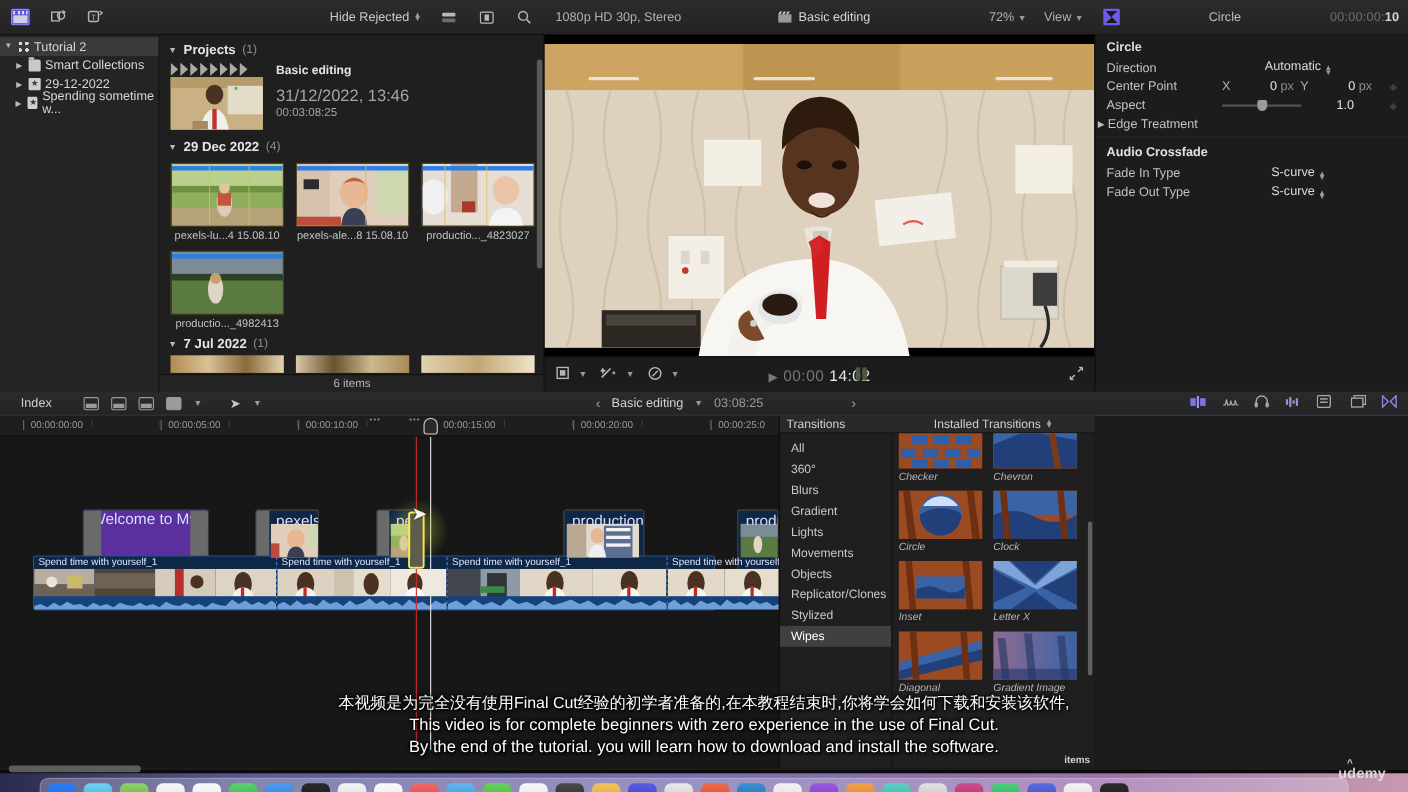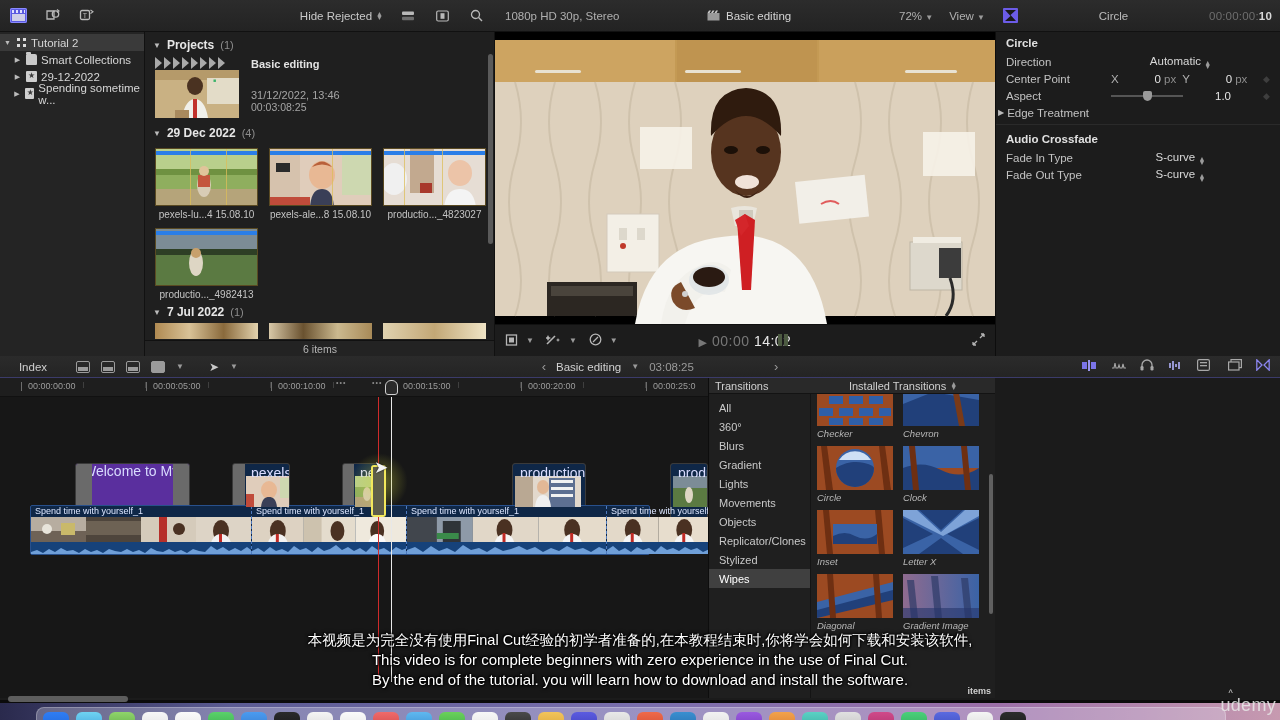--- a/index.html
+++ b/index.html
@@ -75,21 +75,21 @@
   .grp-head .tri { font-size:8px; color:#bbb; }
   .grp-head .nm { font-size:12px; font-weight:bold; color:#e6e6e6; }
   .grp-head .ct { font-size:11px; color:#8d8d8d; }
   .proj-row { display:flex; gap:12px; padding-left:10px; }
   .proj-thumb { width:84px; }
   .film-strip { height:14px; width:84px; overflow:hidden; display:flex; align-items:center; }
   .film-strip svg { display:block; }
   .proj-img { width:84px; height:48px; background:#c7a868; position:relative; overflow:hidden; }
   .proj-meta { padding-top:2px; font-size:11px; }
   .proj-meta .t { color:#e3e3e3; font-weight:bold; }
-  .proj-meta .d { color:#a5a5a5; margin-top:19px; font-size:11px;}
+  .proj-meta .d { color:#a5a5a5; margin-top:9px; font-size:15px;}
   .proj-meta .dur { color:#a5a5a5; font-size:10.5px; }
 
   .clipgrid { display:flex; flex-wrap:wrap; gap:8px 11px; padding:4px 0 0 10px; }
   .clipcell { width:103px; }
   .clipimg { width:103px; height:58px; position:relative; overflow:hidden; border:1px solid #5a4a22; }
   .clipimg .blue-bar { position:absolute; left:0; right:0; top:2px; height:4px; background:#2a7ee8; }
   .clipimg .skim { position:absolute; top:0; bottom:0; width:1px; background:rgba(220,190,90,.75); }
   .cliplabel { font-size:10px; color:#c4c4c4; text-align:center; padding-top:3px;
      white-space:nowrap; overflow:hidden; text-overflow:ellipsis;}
   .brow-scroll { position:absolute; right:1px; top:22px; width:5px; height:190px; background:#5a5a5a; border-radius:3px;}
@@ -209,22 +209,22 @@
   .wave-edge { position:absolute; left:0; top:700px; width:1280px; height:8px;
      background:#0b0b0b; z-index:50;}
   .dock-wrap { position:absolute; left:0; top:703px; width:1280px; height:17px;
      background:linear-gradient(90deg,#2a2a4d,#5b5b93 18%,#7a6fae 50%,#9c6fa8 78%,#c79ab0);
      z-index:56; overflow:hidden;}
   .dock { position:absolute; left:36px; top:4px; width:1190px; height:18px;
      background:rgba(230,230,245,.30); border-radius:8px 8px 0 0;
      border:1px solid rgba(255,255,255,.25); display:flex; align-items:flex-start; gap:7px;
      padding:4px 0 0 6px; }
   .dock i { width:26px; height:26px; border-radius:6px; display:block; }
-  .udemy { position:absolute; right:4px; top:695px; font-size:18px; color:#e8e8e8;
-     font-weight:normal; letter-spacing:.3px; z-index:58; opacity:.85;}
+  .udemy { position:absolute; right:20px; top:695px; font-size:13px; color:#e8e8e8;
+     font-weight:bold; letter-spacing:.3px; z-index:58; opacity:.85;}
   .udemy::before{content:"^"; position:absolute; left:8px; top:-7px; font-size:9px;}
 </style>
 </head>
 <body>
 
 <div id="app">
 
   <div class="topbar">
     <div class="tb-left">
       <span class="libicon"></span>

